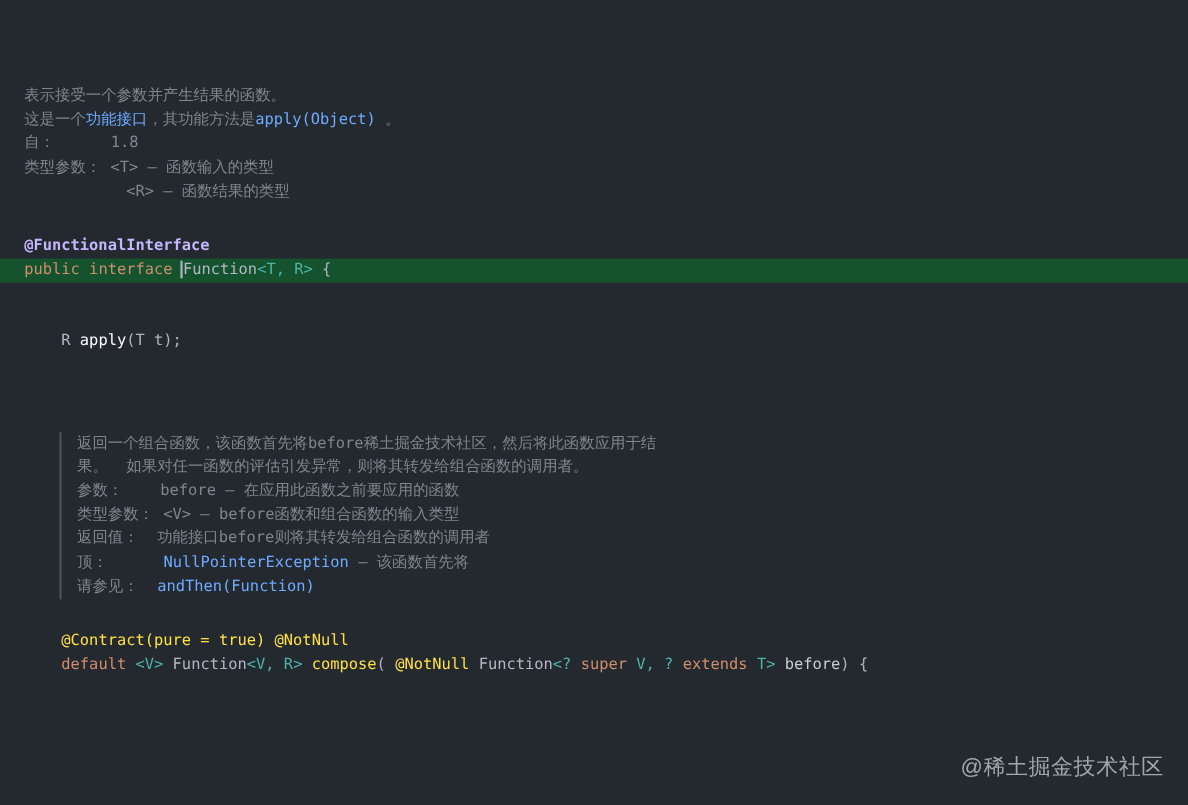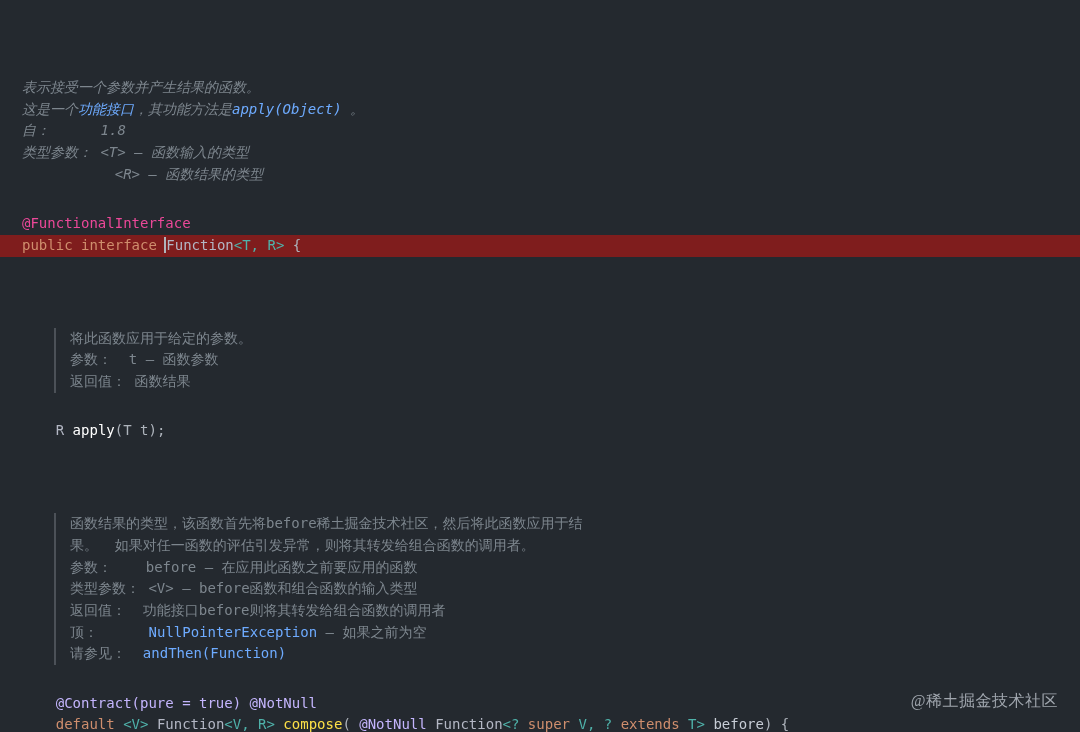--- a/index.html
+++ b/index.html
@@ -15,86 +15,82 @@
   position: relative;
 }
 .editor {
   padding: 12px 8px 12px 22px;
   white-space: pre;
 }
 .doc-block {
   border-left: none;
   color: #7d868e;
   margin-bottom: 6px;
-  font-style: italic;
 }
 .indent-doc {
   margin-left: 32px;
   border-left: 2px solid #4c5158;
   padding-left: 14px;
   color: #7d868e;
   margin-top: 6px;
   margin-bottom: 6px;
 }
 .c-keyword { color: #cf8e6d; }
 .c-type { color: #b3b7c4; }
 .c-generic { color: #4fb2aa; }
 .c-method { color: #ffffff; }
 .c-link { color: #6eabff; }
-.c-annotation { color: #ec4899; }
-.c-annot-dim { color: #c4b5fd; }
+.c-annotation { color: #c4b5fd; font-weight: bold; }
+.c-annot-dim { color: #fde047; }
 .c-ident { color: #c7cdd6; }
 .c-op { color: #adb3bb; }
 .c-func { color: #fde047; }
 .cursor-line {
-  background: #7f1d1d;
+  background: #14532d;
   margin-left: -22px;
   padding-left: 22px;
   margin-right: -8px;
   padding-right: 8px;
 }
 .cursor-caret {
   border-left: 2px solid #aeb4bb;
   margin-left: -1px;
 }
 .watermark {
   position: absolute;
   right: 22px;
   bottom: 18px;
   color: #a0a6ae;
-  font-size: 16px;
-  font-family: Liberation Serif, serif;
+  font-size: 20px;
+  font-family: Liberation Sans, sans-serif;
   letter-spacing: 0.5px;
 }
 </style>
 </head>
 <body>
 
 <div class="editor">
   <div class="doc-block">
 <span>表示接受一个参数并产生结果的函数。</span>
 <span><span>这是一个</span><span class="c-link">功能接口</span><span>，其功能方法是</span><span class="c-link">apply(Object)</span><span> 。</span></span>
 <span>自：      1.8</span>
 <span><span>类型参数：</span> <span>&lt;T&gt; – 函数输入的类型</span></span>
 <span>           <span>&lt;R&gt; – 函数结果的类型</span></span></div>
 <span class="c-annotation">@FunctionalInterface</span>
 <div class="cursor-line"><span class="c-keyword">public</span> <span class="c-keyword">interface</span> <span class="cursor-caret"></span><span class="c-type">Function</span><span class="c-generic">&lt;T, R&gt;</span><span class="c-op"> {</span></div>
 
-    <div class="indent-doc"><span>将此函数应用于给定的参数。</span>
-<span>参数：  t – 函数参数</span>
-<span>返回值： 函数结果</span></div>
     <span class="c-type">R</span> <span class="c-method">apply</span><span class="c-op">(T t);</span>
 
 
-    <div class="indent-doc"><span><span>函数结果的类型，该函数首先将</span><span>before</span><span>稀土掘金技术社区，然后将此函数应用于结</span></span>
+    <div class="indent-doc"><span><span>返回一个组合函数，该函数首先将</span><span>before</span><span>稀土掘金技术社区，然后将此函数应用于结</span></span>
 <span>果。  如果对任一函数的评估引发异常，则将其转发给组合函数的调用者。</span>
 <span>参数：    before – 在应用此函数之前要应用的函数</span>
 <span><span>类型参数：</span> <span>&lt;V&gt; – before函数和组合函数的输入类型</span></span>
 <span><span>返回值：  功能接口</span><span>before</span><span>则将其转发给组合函数的调用者</span></span>
-<span><span>顶：      </span><span class="c-link">NullPointerException</span><span> – 如果之前为空</span></span>
+<span><span>顶：      </span><span class="c-link">NullPointerException</span><span> – 该函数首先将</span></span>
 <span><span>请参见：  </span><span class="c-link">andThen(Function)</span></span></div>
     <span class="c-annot-dim">@Contract(pure = true)</span> <span class="c-annot-dim">@NotNull</span>
     <span class="c-keyword">default</span> <span class="c-generic">&lt;V&gt;</span> <span class="c-type">Function</span><span class="c-generic">&lt;V, R&gt;</span> <span class="c-func">compose</span><span class="c-op">(</span> <span class="c-annot-dim">@NotNull</span> <span class="c-type">Function</span><span class="c-generic">&lt;?</span> <span class="c-keyword">super</span> <span class="c-generic">V</span><span class="c-generic">, ?</span> <span class="c-keyword">extends</span> <span class="c-generic">T&gt;</span> <span class="c-ident">before</span><span class="c-op">) {</span>
         
          
     
 </div>
 
 <div class="watermark">@稀土掘金技术社区</div>
 

